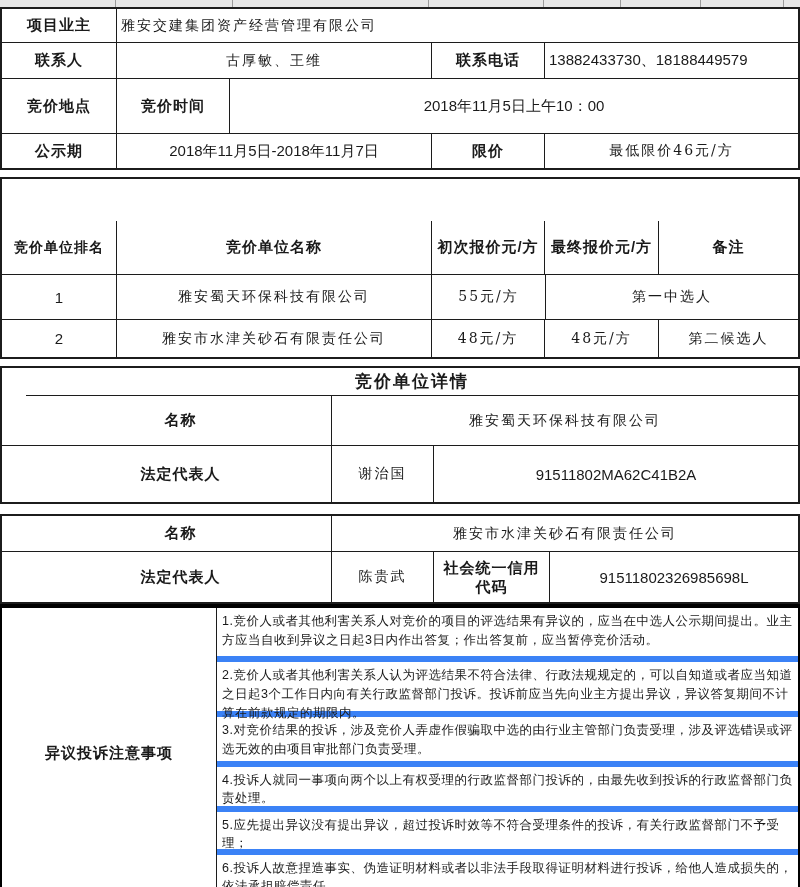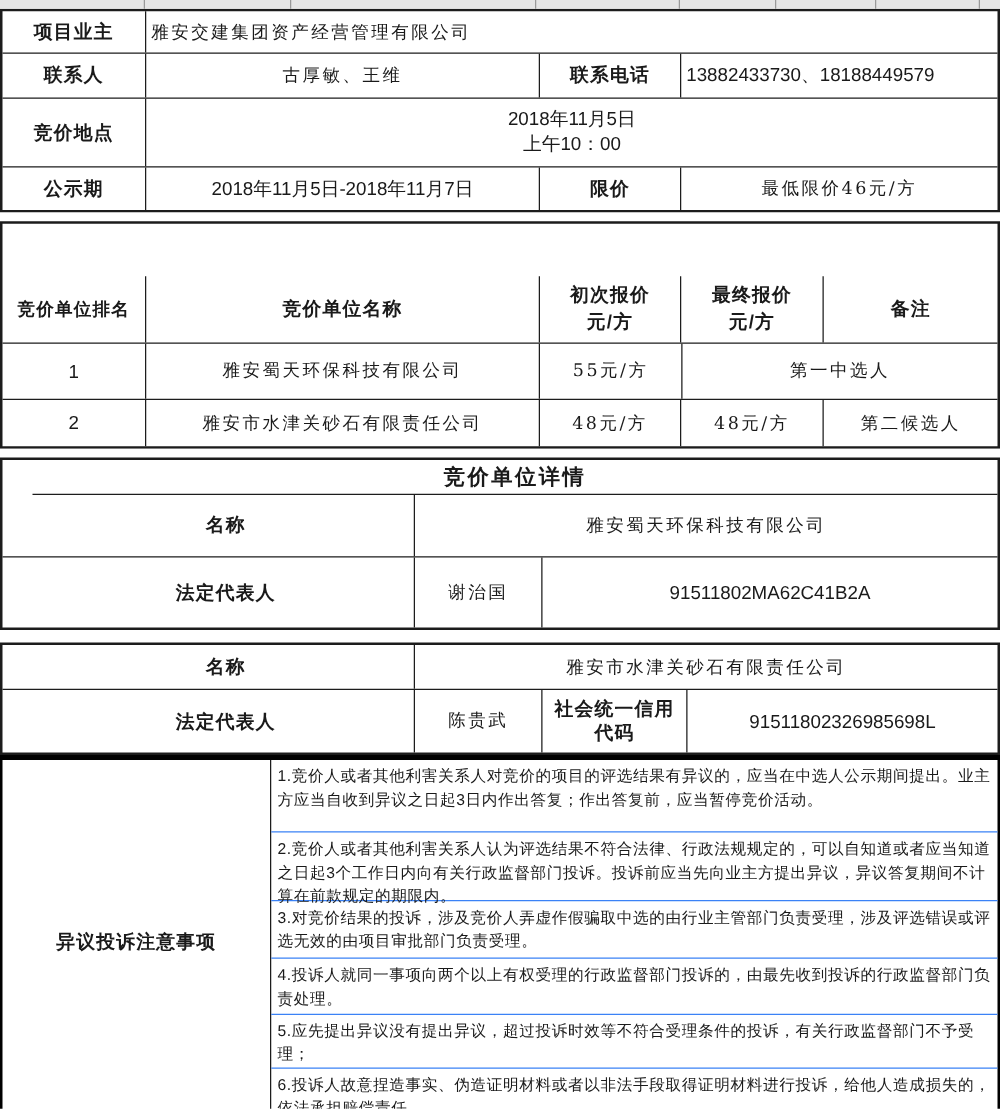--- a/index.html
+++ b/index.html
@@ -37,39 +37,39 @@
   .w113 { width:113px; flex:none; }
   .w114 { width:114px; flex:none; }
   .fill { flex:1; }
   .w330 { width:330px; flex:none;padding-left:32px; }
   .w102 { width:102px; flex:none; }
   .w116 { width:116px; flex:none; }
   
   .h34 { height:34px; } .h36 { height:36px; } .h55 { height:55px; }
   .h54 { height:54px;margin-top:42px; } .h45 { height:45px; } .h37 { height:37px; }
   .h28 { height:28px;margin-left:24px; } .h50 { height:50px; } .h56 { height:56px; }
-  .two-line { flex-direction:column; line-height:1.35; justify-content:center; }
+  .two-line { flex-direction:row; line-height:1.35; justify-content:center; }
   .details-title { font-weight:bold; font-size:17px; letter-spacing:2px; }
   
   .notices {
     display:flex;
     border:2px solid #000;
     border-top-width:4px; border-bottom-width:4px;
     background:#fff;
     height:298px;
   }
   .notices-label {
     width:215px; flex:none;
     border-right:1px solid #1c1c1c;
     display:flex; align-items:center; justify-content:center;
     font-weight:bold; font-size:15px; letter-spacing:1px;
   }
   .notices-body { flex:1; display:flex; flex-direction:column; }
   .notice-item {
-    border-bottom:1px solid #3b82f6;
+    border-bottom:6px solid #3b82f6;
     font-size:12.5px; line-height:1.5; letter-spacing:0.5px;
     padding:4px 5px 2px 5px;
     display:flex; align-items:flex-start;
   }
   .notice-item:last-child { border-bottom:none; }
   .nh65{height:64px;} .nh55{height:55px;} .nh50{height:50px;}
   .nh45{height:45px;} .nh43{height:43px;} .nhfill{flex:1;}
 </style>
 </head>
 <body>
@@ -90,20 +90,21 @@
     <div class="cell fill kai left">雅安交建集团资产经营管理有限公司</div>
   </div>
   <div class="row h36">
     <div class="cell w115 lbl">联系人</div>
     <div class="cell w315 kai">古厚敏、王维</div>
     <div class="cell w113 lbl">联系电话</div>
     <div class="cell fill num left">13882433730、18188449579</div>
   </div>
   <div class="row h55">
     <div class="cell w115 lbl">竞价地点</div>
+    <div class="cell w113 lbl">竞价时间</div>
     <div class="cell fill num two-line">
       <span>2018年11月5日</span>
       <span>上午10：00</span>
     </div>
   </div>
   <div class="row h34">
     <div class="cell w115 lbl">公示期</div>
     <div class="cell w315 num">2018年11月5日-2018年11月7日</div>
     <div class="cell w113 lbl">限价</div>
     <div class="cell fill kai">最低限价46元/方</div>

